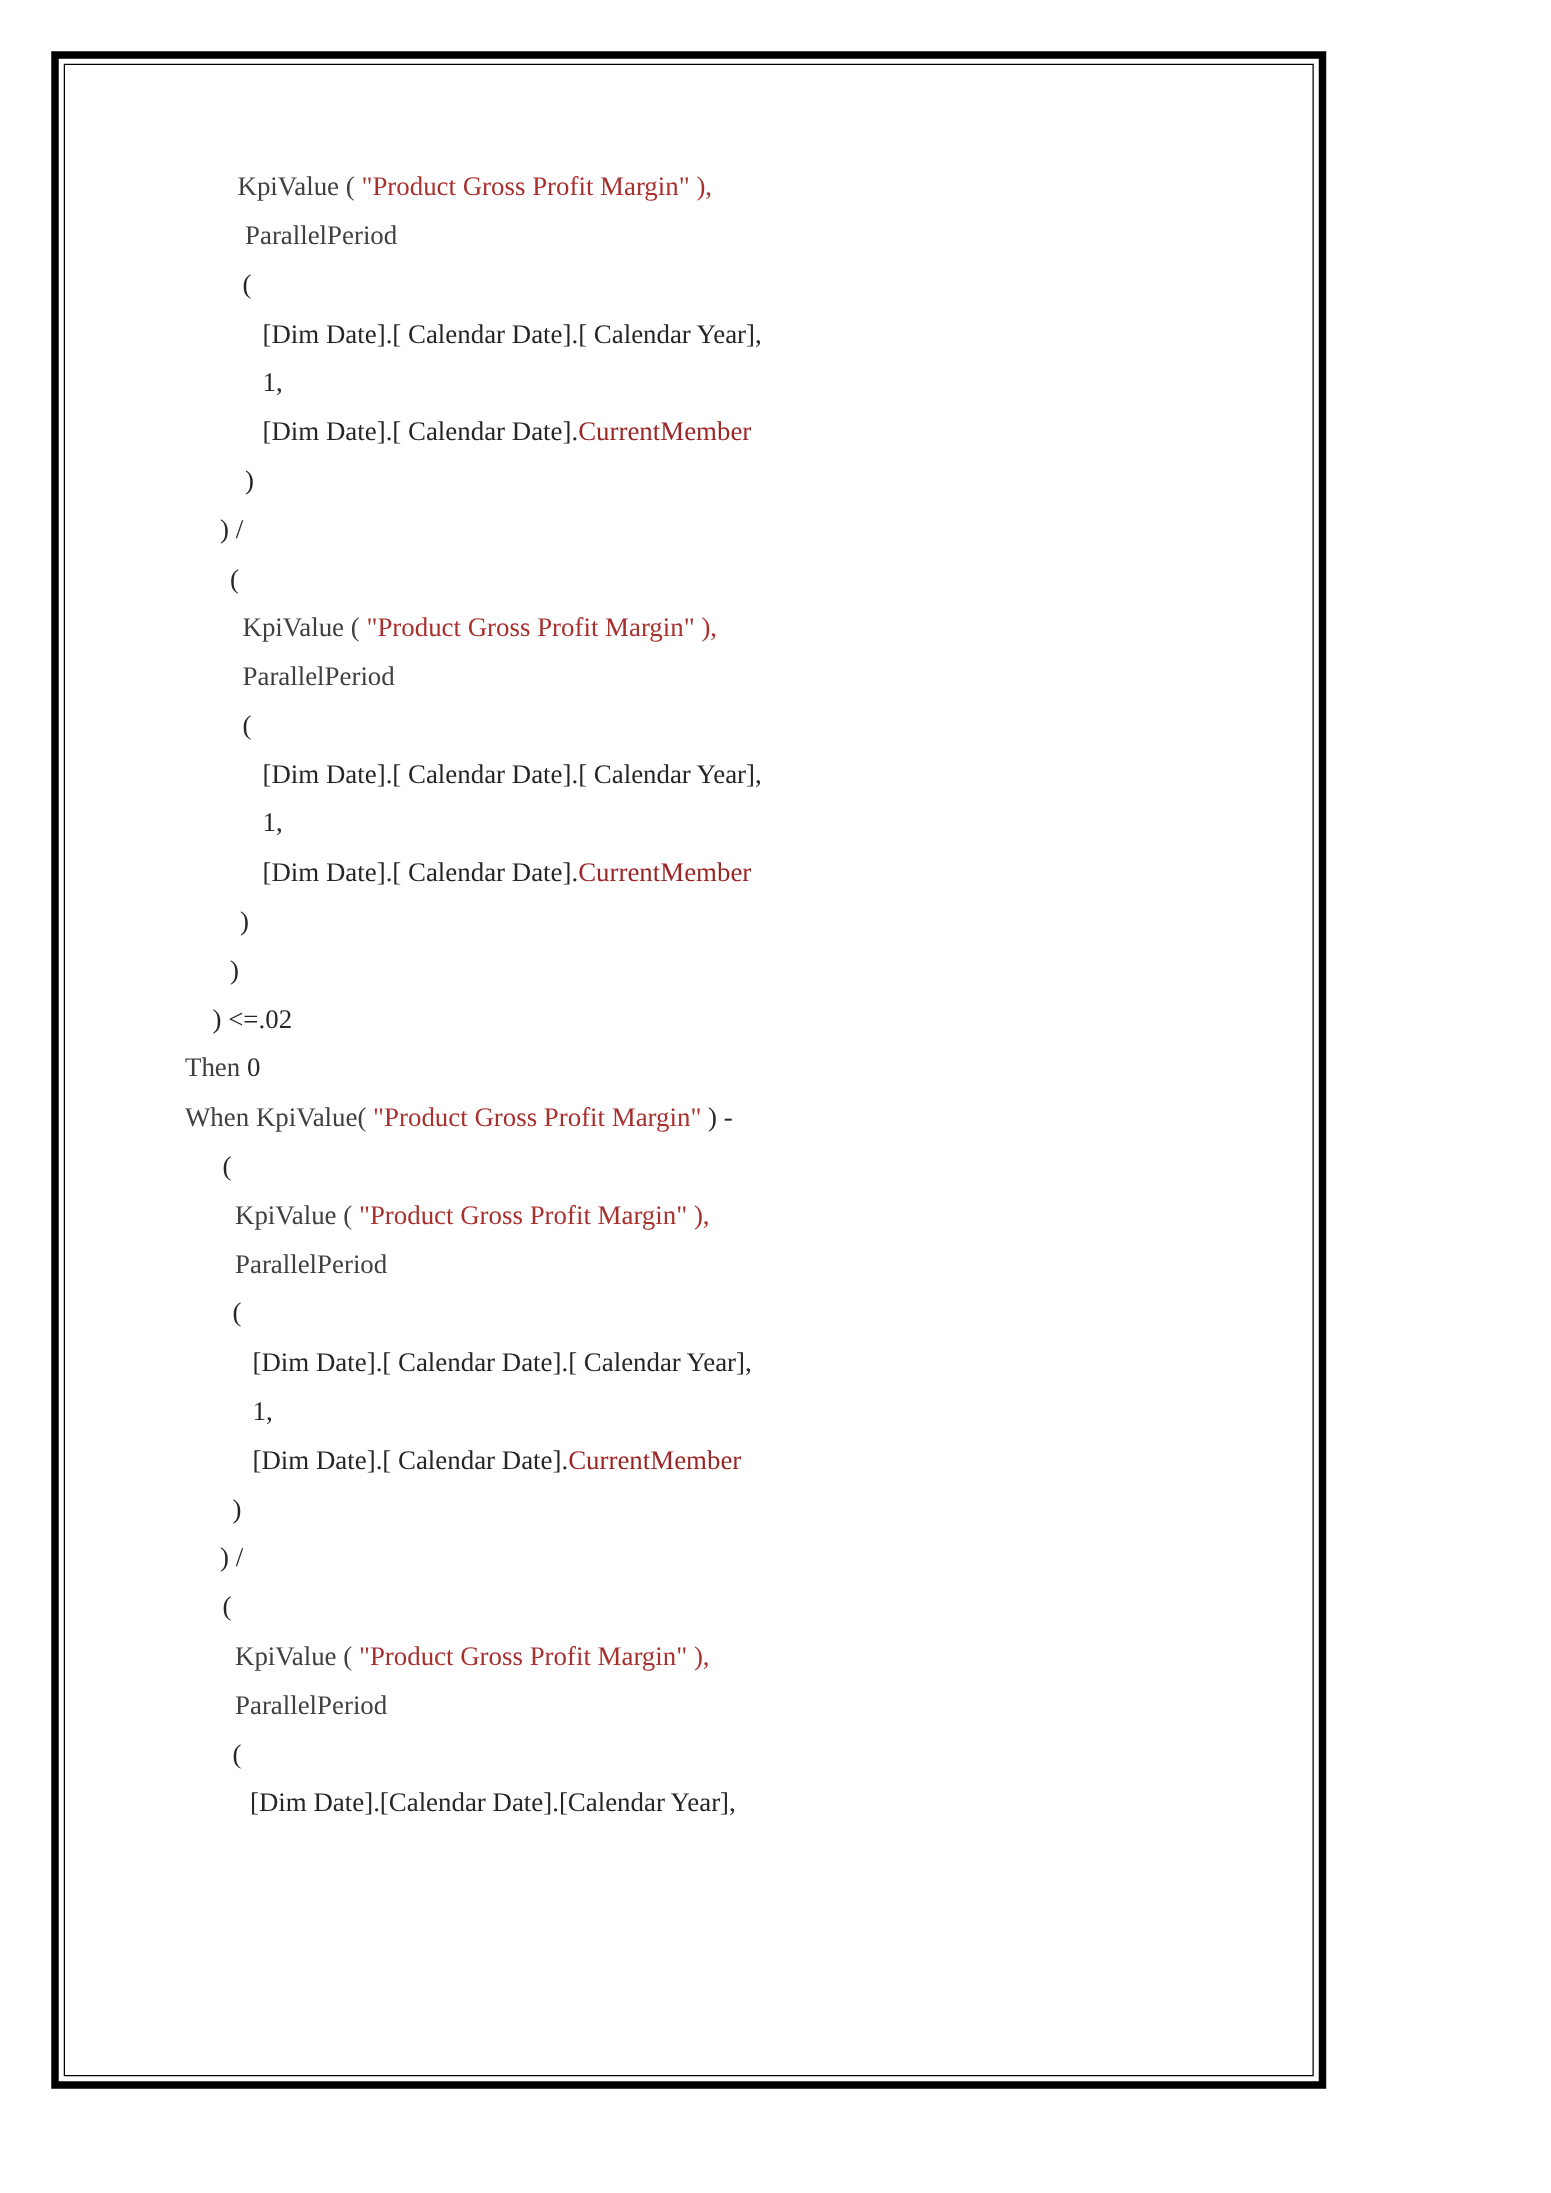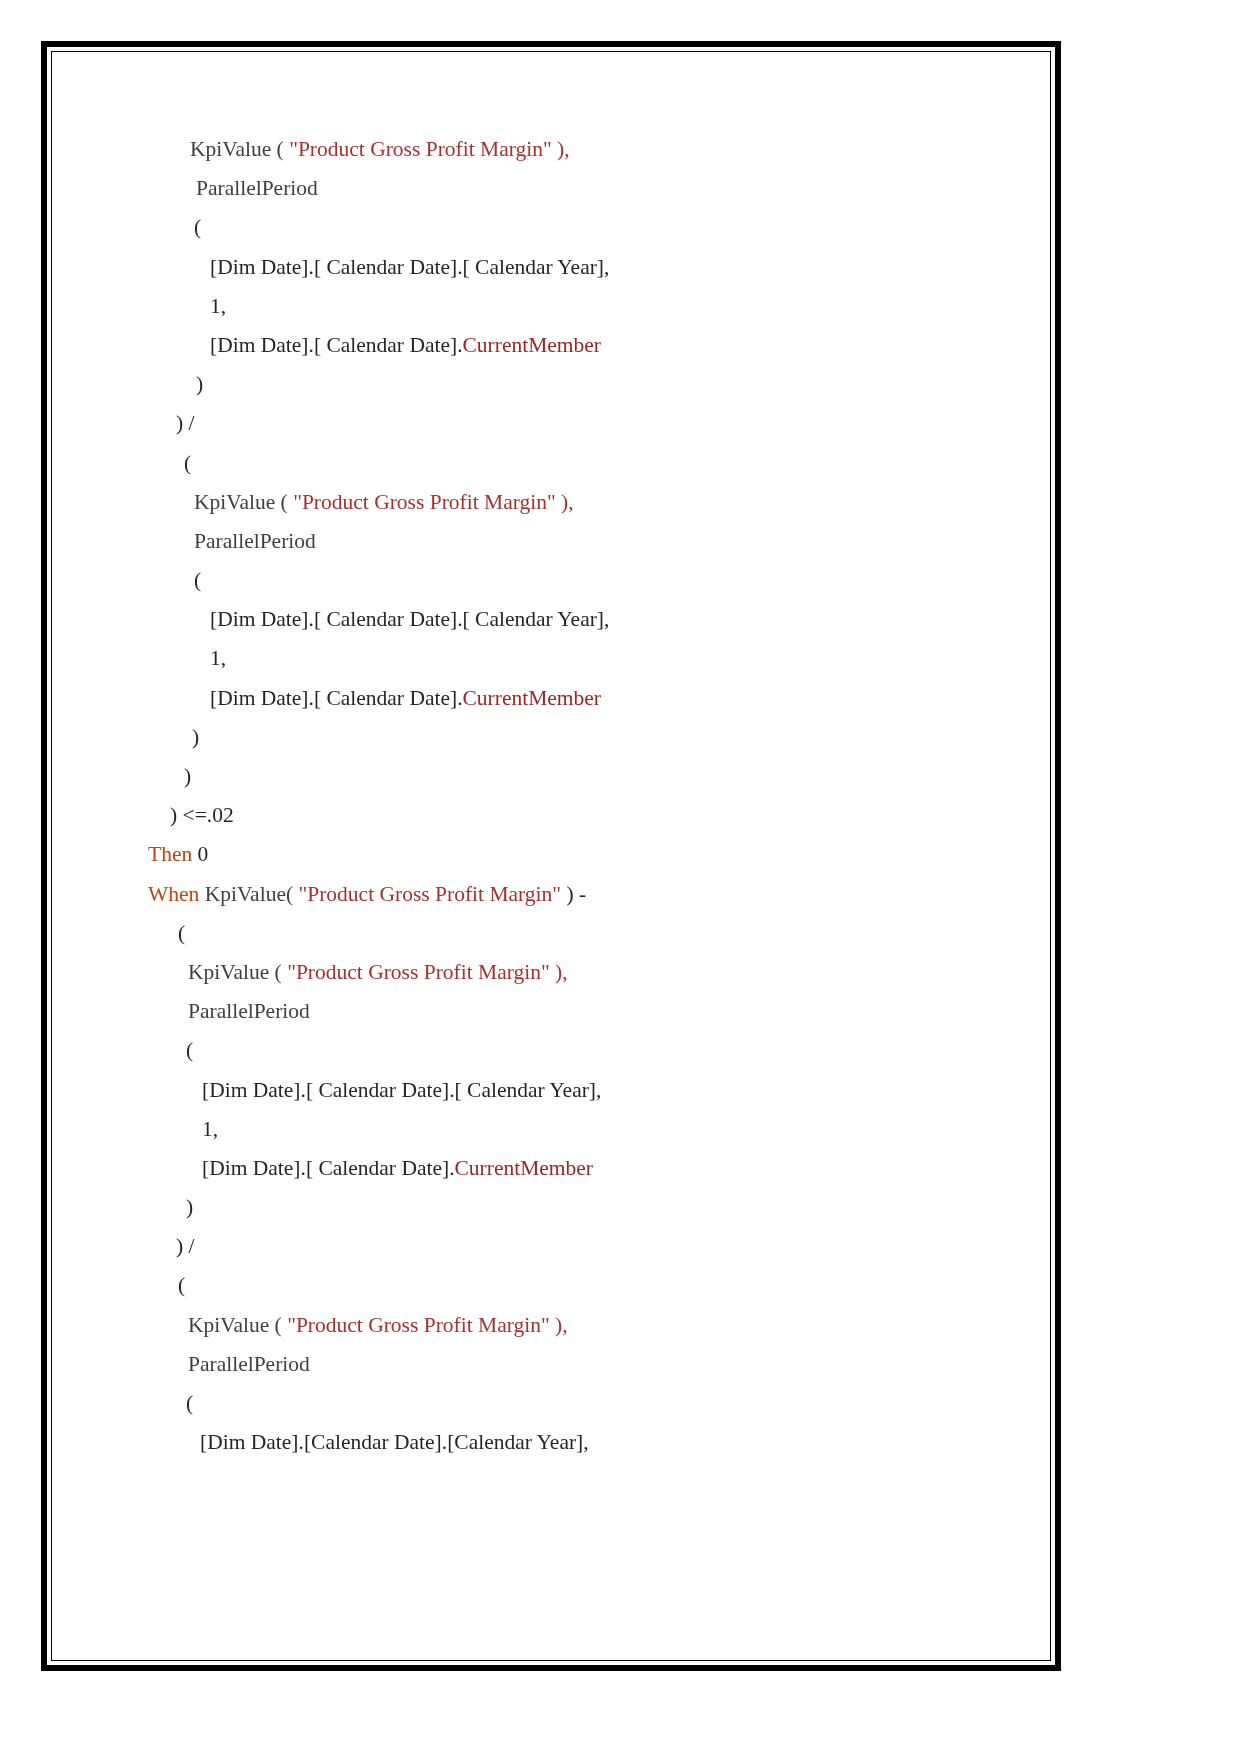--- a/index.html
+++ b/index.html
@@ -50,21 +50,21 @@
   .line {
     white-space: pre;
     height: 39.2px;
     font-size: 21.5px;
   }
 
   
   .tok-plain   { color: #262626; }
   .tok-fn      { color: #404040; }
   .tok-str     { color: #a8312f; }
-  .tok-kw      { color: #c2410c; }
+  .tok-kw      { color: #404040; }
   .tok-prop    { color: #9c2525; }
 </style>
 </head>
 <body>
 
 <div class="page">
   <div class="page-inner">
     <div class="code-block"><div class="line" style="padding-left: 42px;"><span class="tok-fn">KpiValue</span><span class="tok-fn"> ( </span><span class="tok-str">"Product Gross Profit Margin"</span><span class="tok-str"> ),</span></div><div class="line" style="padding-left: 48px;"><span class="tok-fn">ParallelPeriod</span></div><div class="line" style="padding-left: 46px;"><span class="tok-plain">(</span></div><div class="line" style="padding-left: 62px;"><span class="tok-plain">[Dim Date].[ Calendar Date].[ Calendar Year],</span></div><div class="line" style="padding-left: 62px;"><span class="tok-plain">1,</span></div><div class="line" style="padding-left: 62px;"><span class="tok-plain">[Dim Date].[ Calendar Date].</span><span class="tok-prop">CurrentMember</span></div><div class="line" style="padding-left: 48px;"><span class="tok-plain">)</span></div><div class="line" style="padding-left: 28px;"><span class="tok-plain">) /</span></div><div class="line" style="padding-left: 36px;"><span class="tok-plain">(</span></div><div class="line" style="padding-left: 46px;"><span class="tok-fn">KpiValue</span><span class="tok-fn"> ( </span><span class="tok-str">"Product Gross Profit Margin"</span><span class="tok-str"> ),</span></div><div class="line" style="padding-left: 46px;"><span class="tok-fn">ParallelPeriod</span></div><div class="line" style="padding-left: 46px;"><span class="tok-plain">(</span></div><div class="line" style="padding-left: 62px;"><span class="tok-plain">[Dim Date].[ Calendar Date].[ Calendar Year],</span></div><div class="line" style="padding-left: 62px;"><span class="tok-plain">1,</span></div><div class="line" style="padding-left: 62px;"><span class="tok-plain">[Dim Date].[ Calendar Date].</span><span class="tok-prop">CurrentMember</span></div><div class="line" style="padding-left: 44px;"><span class="tok-plain">)</span></div><div class="line" style="padding-left: 36px;"><span class="tok-plain">)</span></div><div class="line" style="padding-left: 22px;"><span class="tok-plain">) &lt;=.02</span></div><div class="line" style="padding-left: 0px;"><span class="tok-kw">Then</span><span class="tok-plain"> 0</span></div><div class="line" style="padding-left: 0px;"><span class="tok-kw">When</span><span class="tok-plain"> </span><span class="tok-fn">KpiValue(</span><span class="tok-str"> "Product Gross Profit Margin"</span><span class="tok-plain"> ) -</span></div><div class="line" style="padding-left: 30px;"><span class="tok-plain">(</span></div><div class="line" style="padding-left: 40px;"><span class="tok-fn">KpiValue</span><span class="tok-fn"> ( </span><span class="tok-str">"Product Gross Profit Margin"</span><span class="tok-str"> ),</span></div><div class="line" style="padding-left: 40px;"><span class="tok-fn">ParallelPeriod</span></div><div class="line" style="padding-left: 38px;"><span class="tok-plain">(</span></div><div class="line" style="padding-left: 54px;"><span class="tok-plain">[Dim Date].[ Calendar Date].[ Calendar Year],</span></div><div class="line" style="padding-left: 54px;"><span class="tok-plain">1,</span></div><div class="line" style="padding-left: 54px;"><span class="tok-plain">[Dim Date].[ Calendar Date].</span><span class="tok-prop">CurrentMember</span></div><div class="line" style="padding-left: 38px;"><span class="tok-plain">)</span></div><div class="line" style="padding-left: 28px;"><span class="tok-plain">) /</span></div><div class="line" style="padding-left: 30px;"><span class="tok-plain">(</span></div><div class="line" style="padding-left: 40px;"><span class="tok-fn">KpiValue</span><span class="tok-fn"> ( </span><span class="tok-str">"Product Gross Profit Margin"</span><span class="tok-str"> ),</span></div><div class="line" style="padding-left: 40px;"><span class="tok-fn">ParallelPeriod</span></div><div class="line" style="padding-left: 38px;"><span class="tok-plain">(</span></div><div class="line" style="padding-left: 52px;"><span class="tok-plain">[Dim Date].[Calendar Date].[Calendar Year],</span></div></div>
   </div>
 </div>

